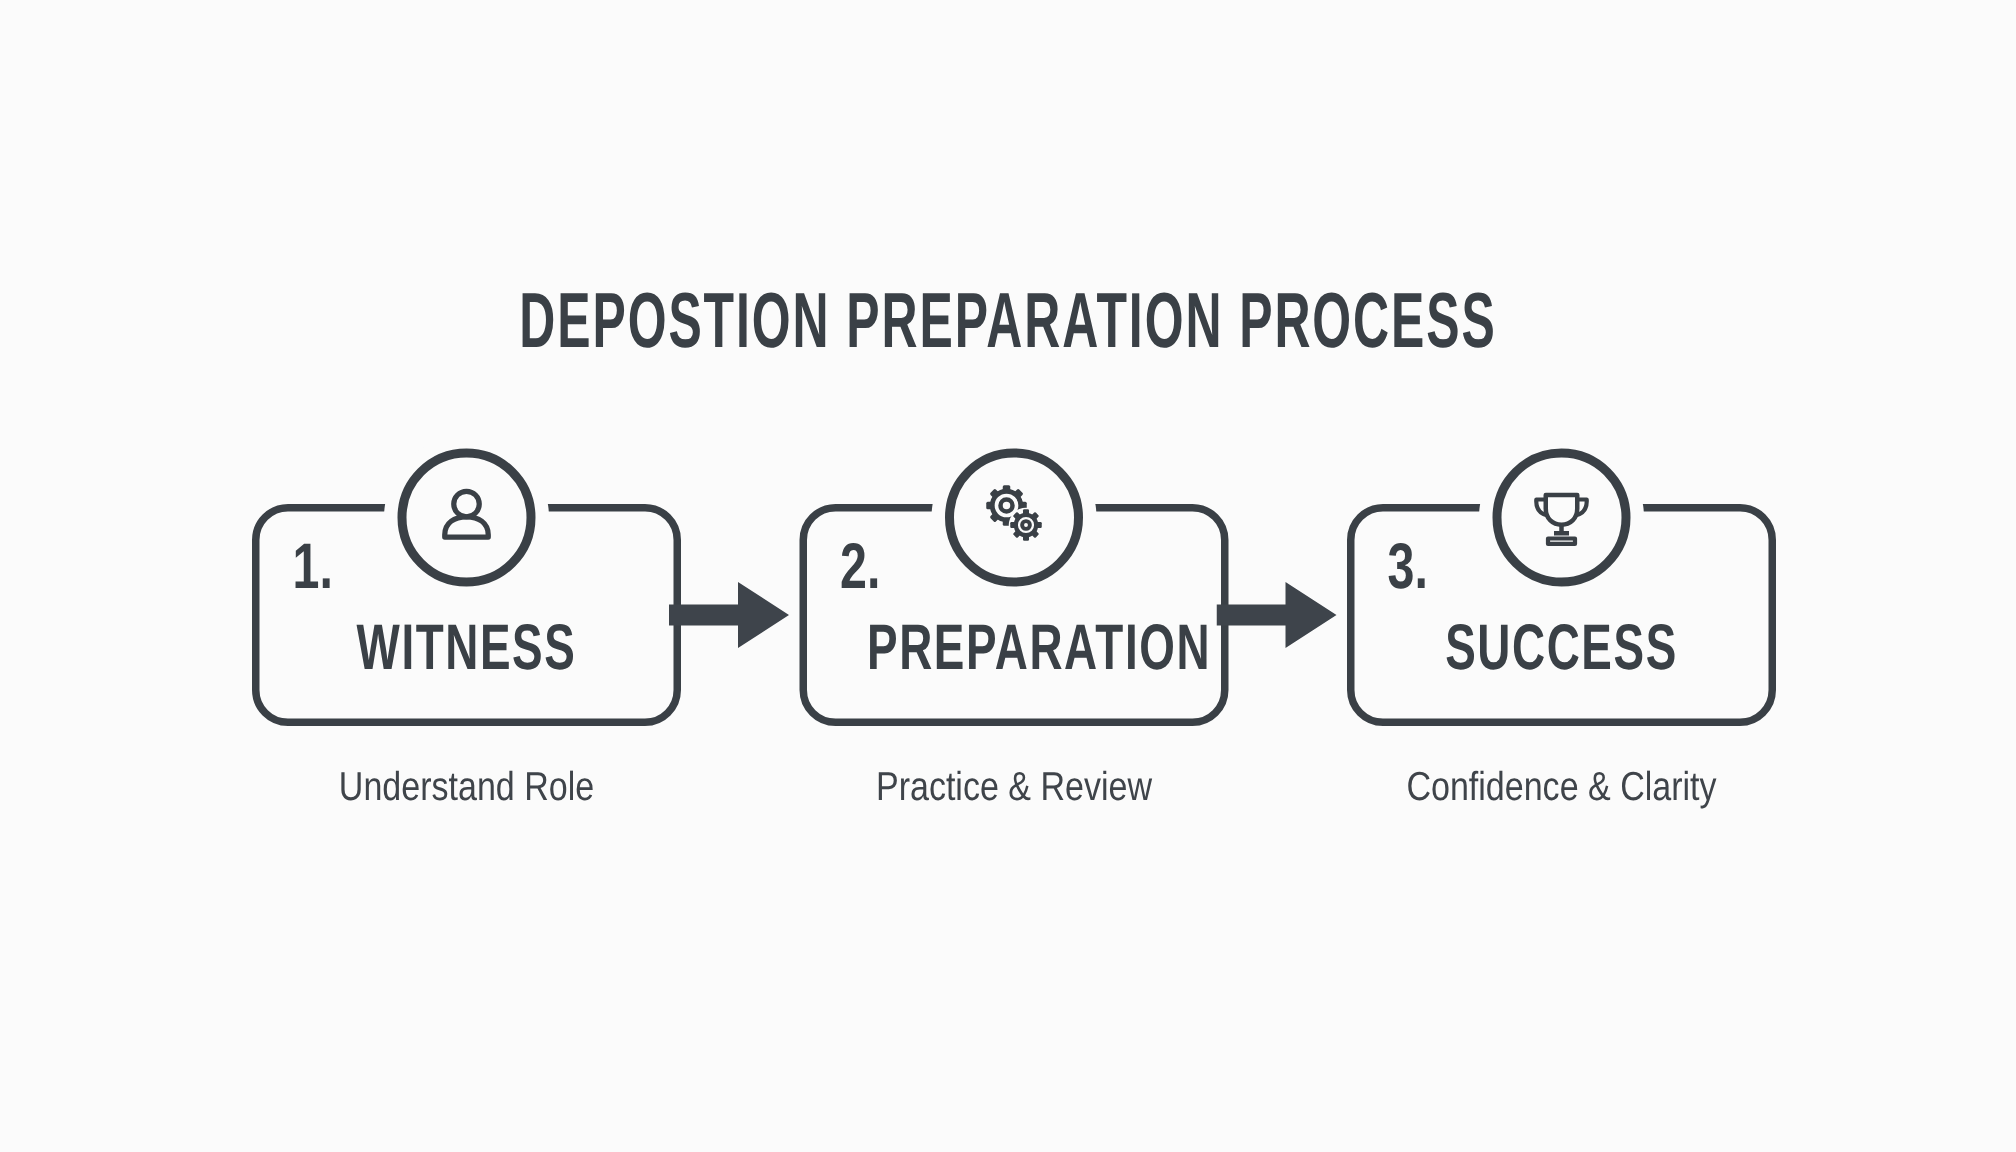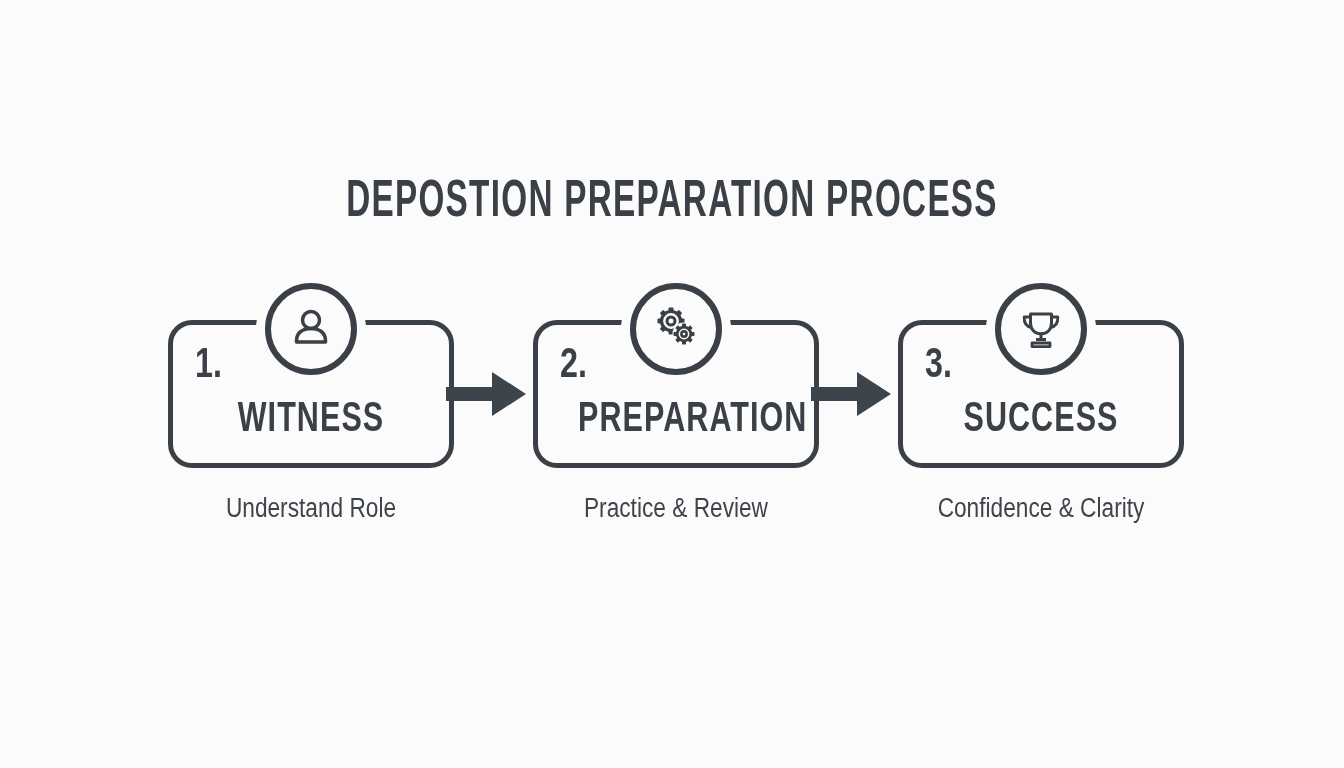--- a/index.html
+++ b/index.html
@@ -8,20 +8,21 @@
     background: #fbfbfb;
   }
   .canvas {
     position: relative;
     width: 1344px;
     height: 624px;
     overflow: hidden;
     background: var(--background, #fbfbfb);
     font-family: "Liberation Sans", sans-serif;
     color: var(--ink, #3a4046);
+    margin-top: 16px;
   }
   .title {
     position: absolute;
     top: 172px;
     left: 0;
     width: 100%;
     margin: 0;
     text-align: center;
     font-size: 52px;
     font-weight: 700;

